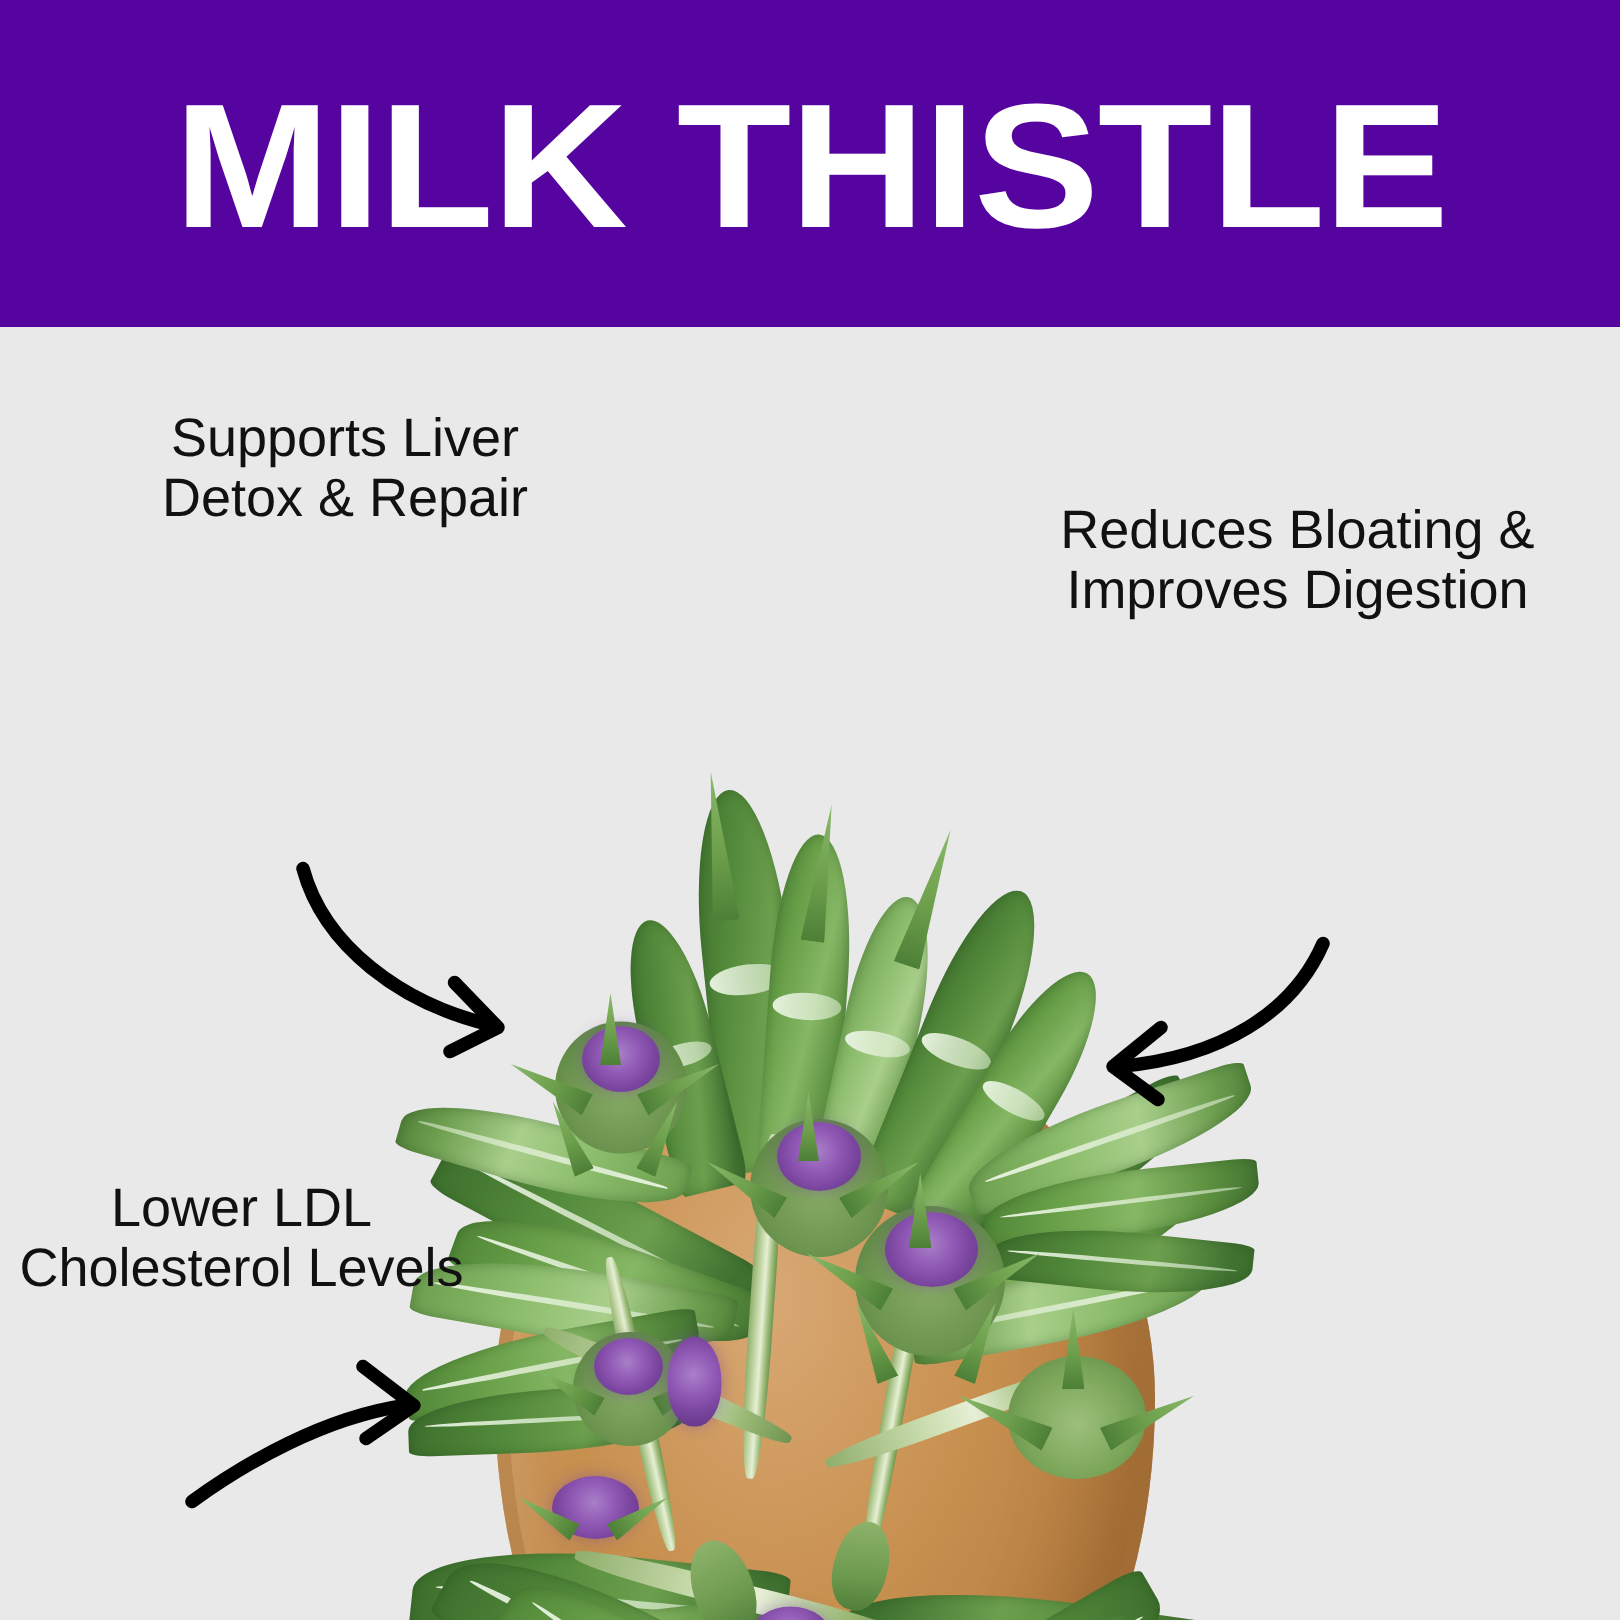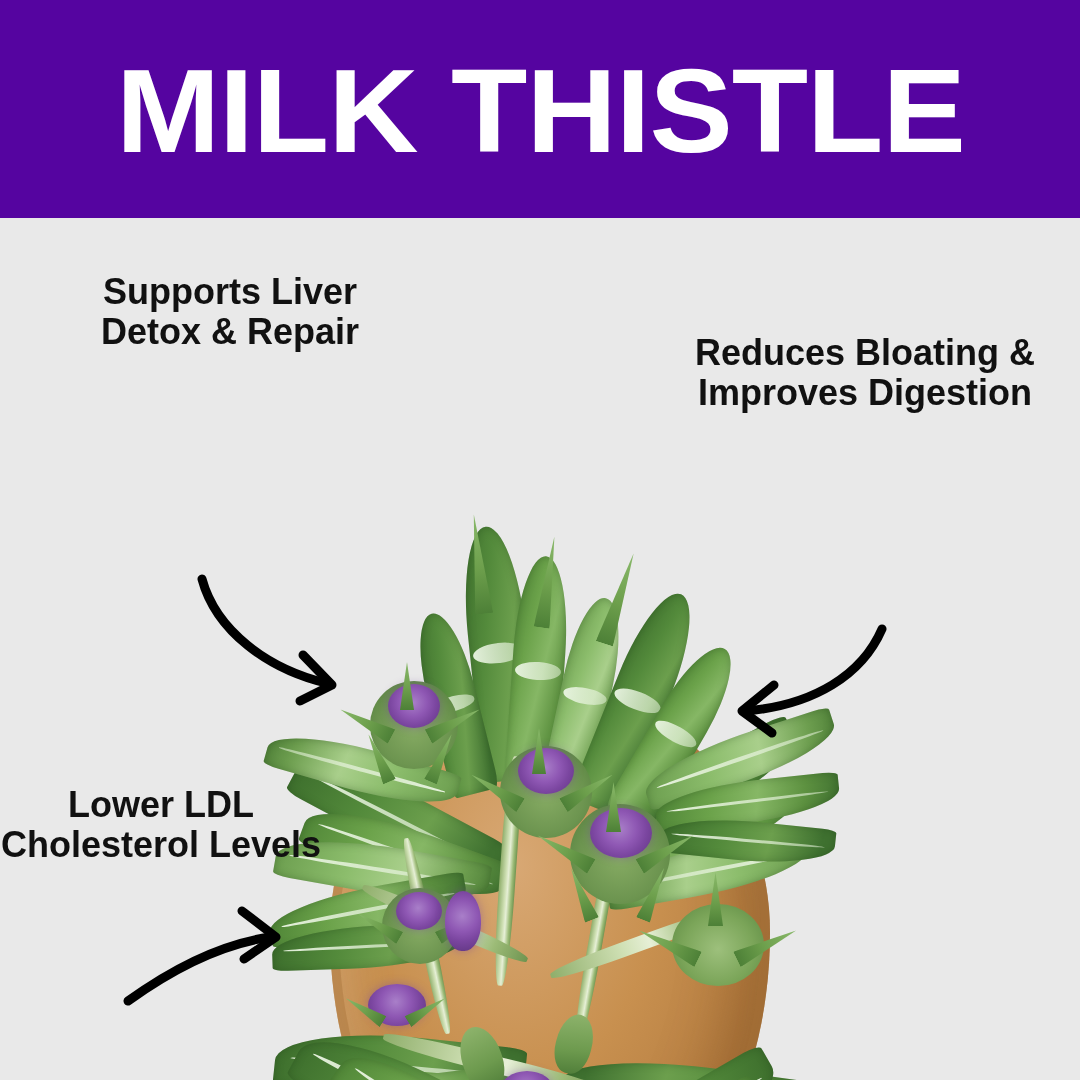--- a/index.html
+++ b/index.html
@@ -36,21 +36,21 @@
   
   #stage{
     position:absolute;left:0;top:218px;width:1080px;height:862px;
     background:#e9e9e9;
   }
   
   .callout{
     position:absolute;
     color:#111111;
     font-family:"Liberation Sans", sans-serif;
-    font-weight:bold;
+    font-weight:normal;
     font-size:36px;
     line-height:1.12;
     white-space:pre-line;
     text-align:center;
   }
   #callout-liver{left:70px;top:272px;width:320px;}
   #callout-digestion{left:685px;top:333px;width:360px;}
   #callout-cholesterol{left:-4px;top:785px;width:330px;}
 
   

